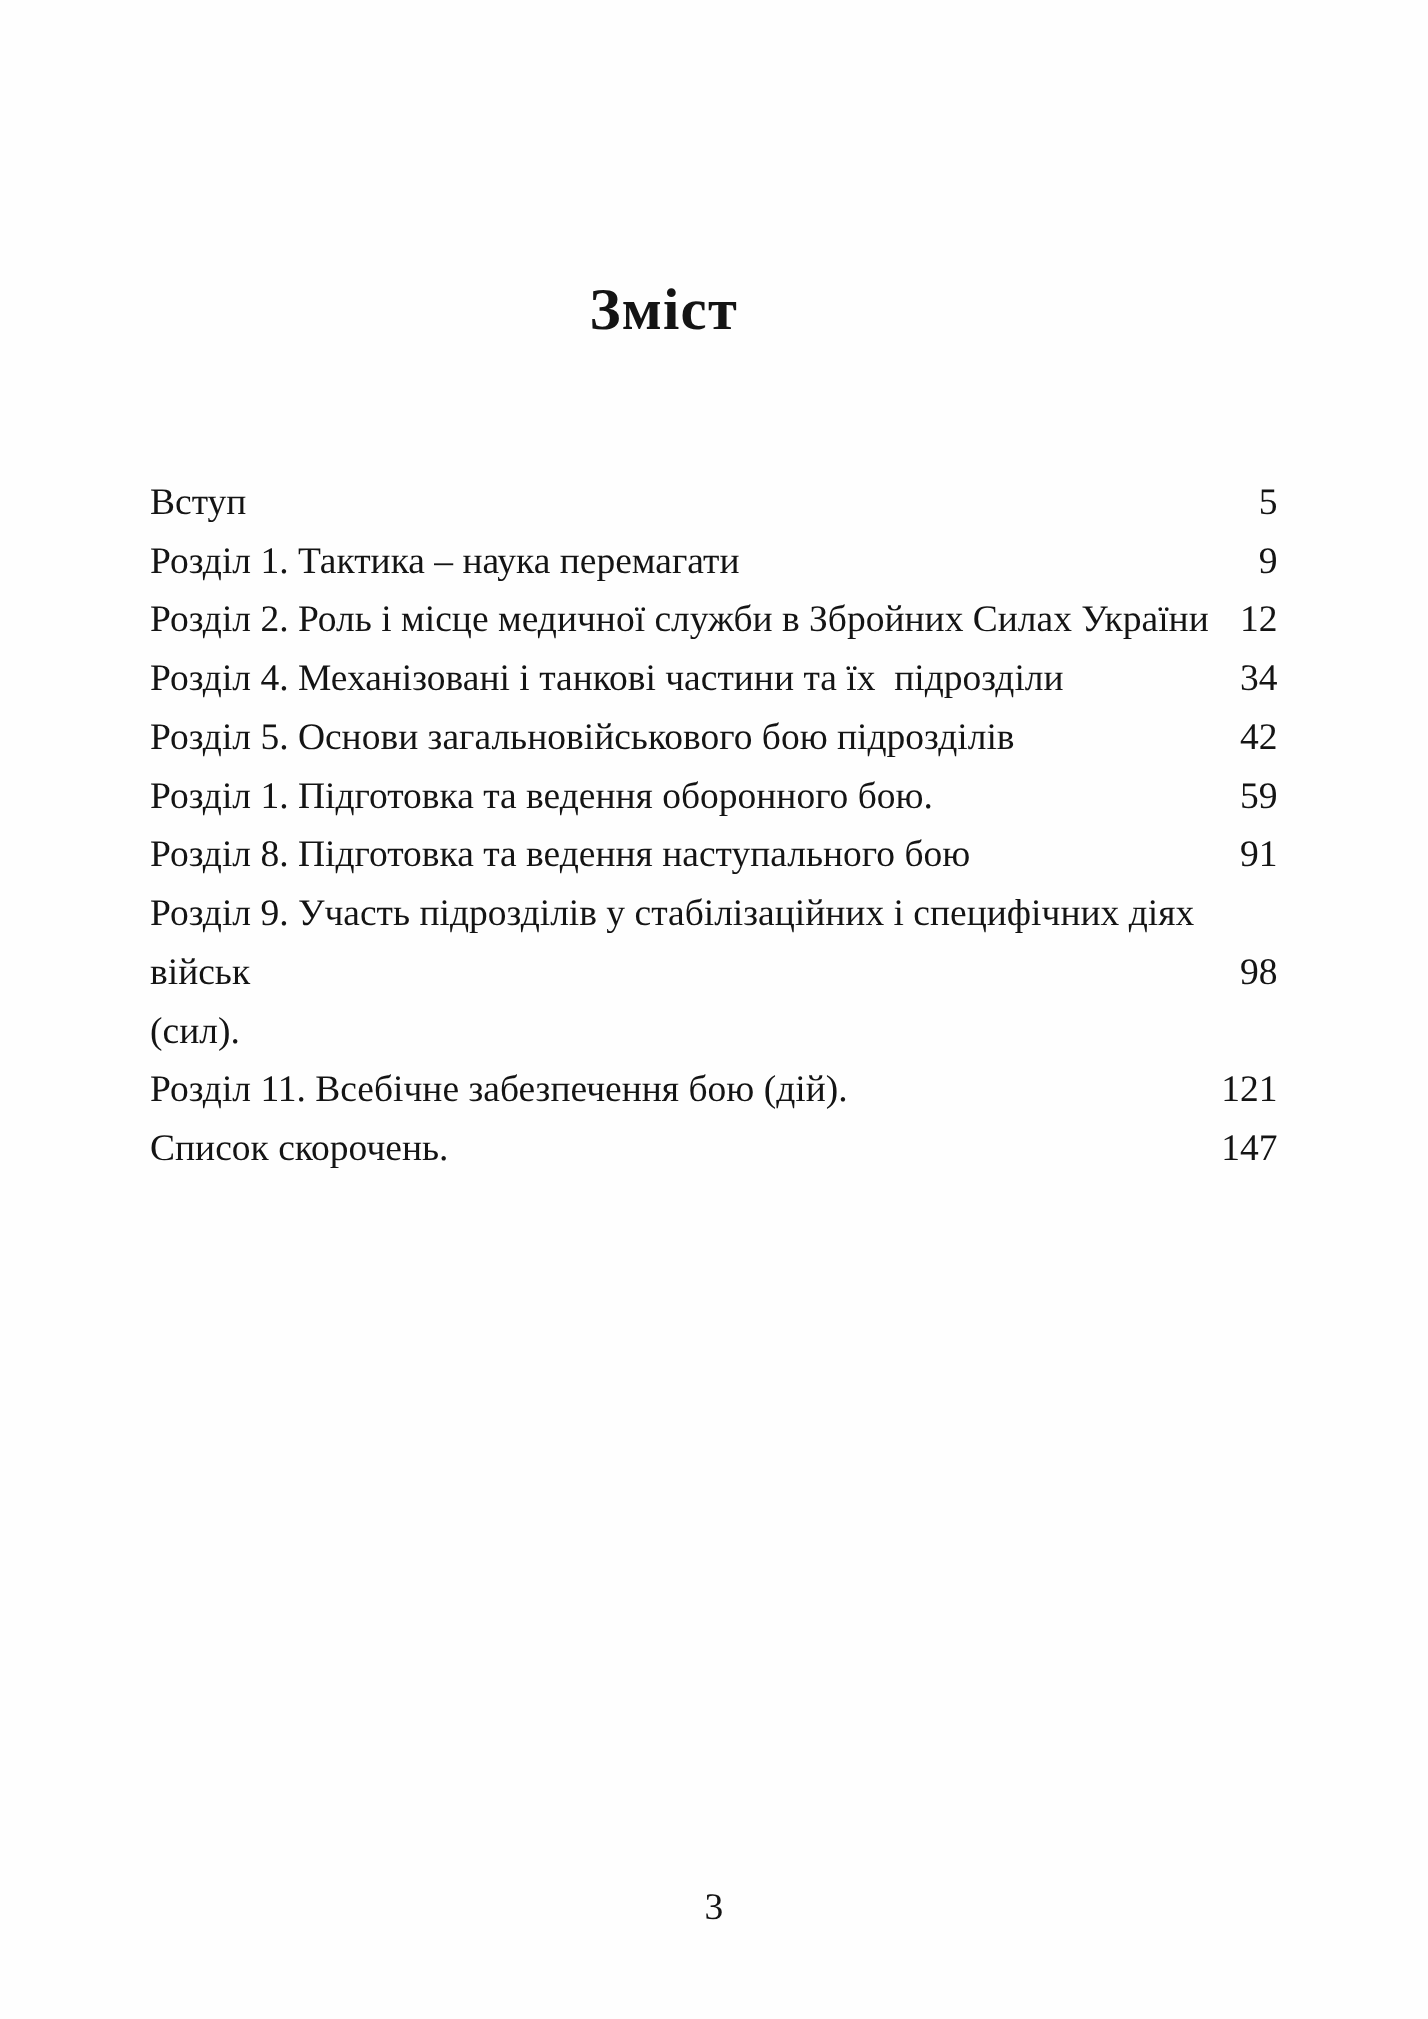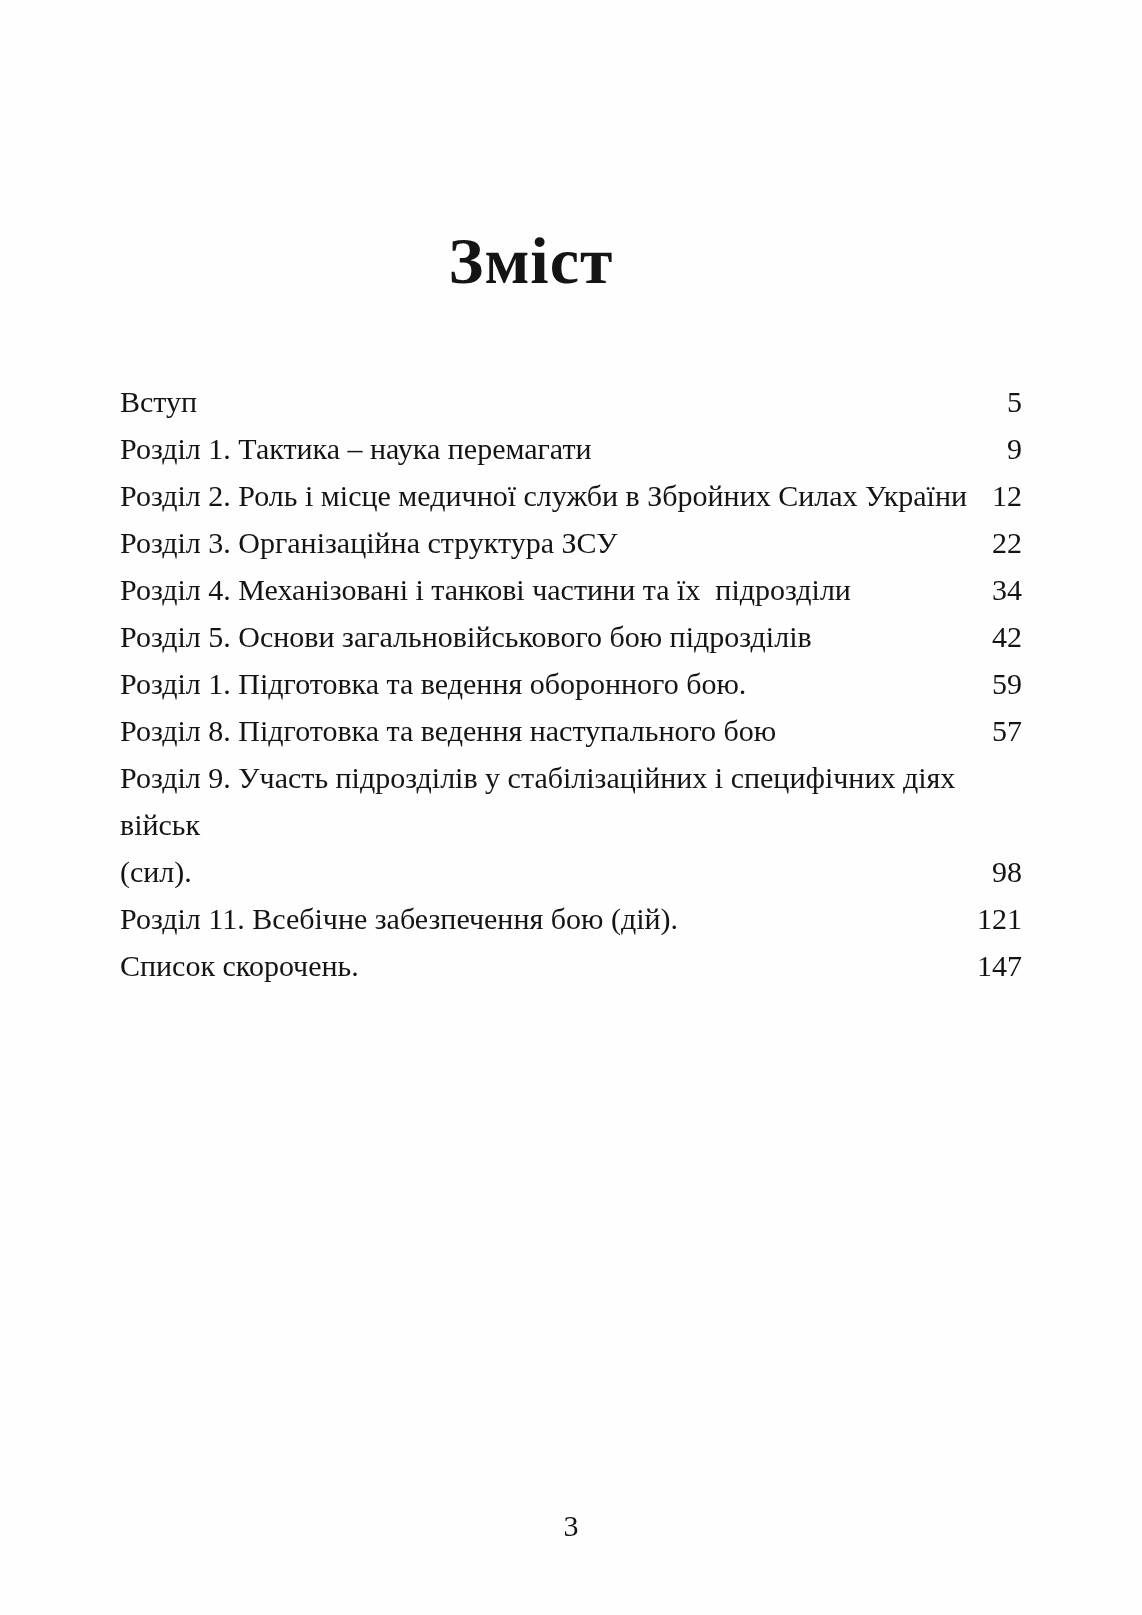--- a/index.html
+++ b/index.html
@@ -15,34 +15,34 @@
     overflow: hidden;
     font-family: "Liberation Serif", "DejaVu Serif", serif;
     color: #141414;
   }
   .doc-title {
     position: absolute;
     top: 182px;
     left: 120px;
     width: 822px;
     text-align: center;
-    font-size: 66px;
+    font-size: 47px;
     line-height: 70px;
     font-weight: bold;
     letter-spacing: 1px;
   }
   .toc {
     position: absolute;
     top: 378px;
     left: 120px;
     width: 902px;
   }
   .toc-row {
     display: flex;
-    align-items: flex-end;
+    align-items: center;
     font-size: 30px;
     line-height: 47px;
   }
   .toc-label {
     flex: 1 1 auto;
     white-space: pre-wrap;
     text-align: left;
   }
   .toc-page {
     flex: 0 0 auto;
@@ -76,44 +76,40 @@
   <div class="toc-row">
     <span class="toc-label">Розділ 1. Тактика – наука перемагати</span>
     <span class="toc-page">9</span>
   </div>
 
   <div class="toc-row">
     <span class="toc-label">Розділ 2. Роль і місце медичної служби в Збройних Силах України</span>
     <span class="toc-page">12</span>
   </div>
 
-  <div class="toc-row">
-    <span class="toc-label">Розділ 3. Організаційна структура ЗСУ</span>
-    <span class="toc-page">22</span>
-  </div>
 
   <div class="toc-row">
     <span class="toc-label">Розділ 4. Механізовані і танкові частини та їх  підрозділи</span>
     <span class="toc-page">34</span>
   </div>
 
   <div class="toc-row">
     <span class="toc-label">Розділ 5. Основи загальновійськового бою підрозділів</span>
     <span class="toc-page">42</span>
   </div>
 
 
   <div class="toc-row">
     <span class="toc-label">Розділ 1. Підготовка та ведення оборонного бою.</span>
     <span class="toc-page">59</span>
   </div>
 
   <div class="toc-row">
     <span class="toc-label">Розділ 8. Підготовка та ведення наступального бою</span>
-    <span class="toc-page">57</span>
+    <span class="toc-page">91</span>
   </div>
 
   <div class="toc-row">
     <span class="toc-label">Розділ 9. Участь підрозділів у стабілізаційних і специфічних діях військ
 (сил).</span>
     <span class="toc-page">98</span>
   </div>
 
 
   <div class="toc-row">

